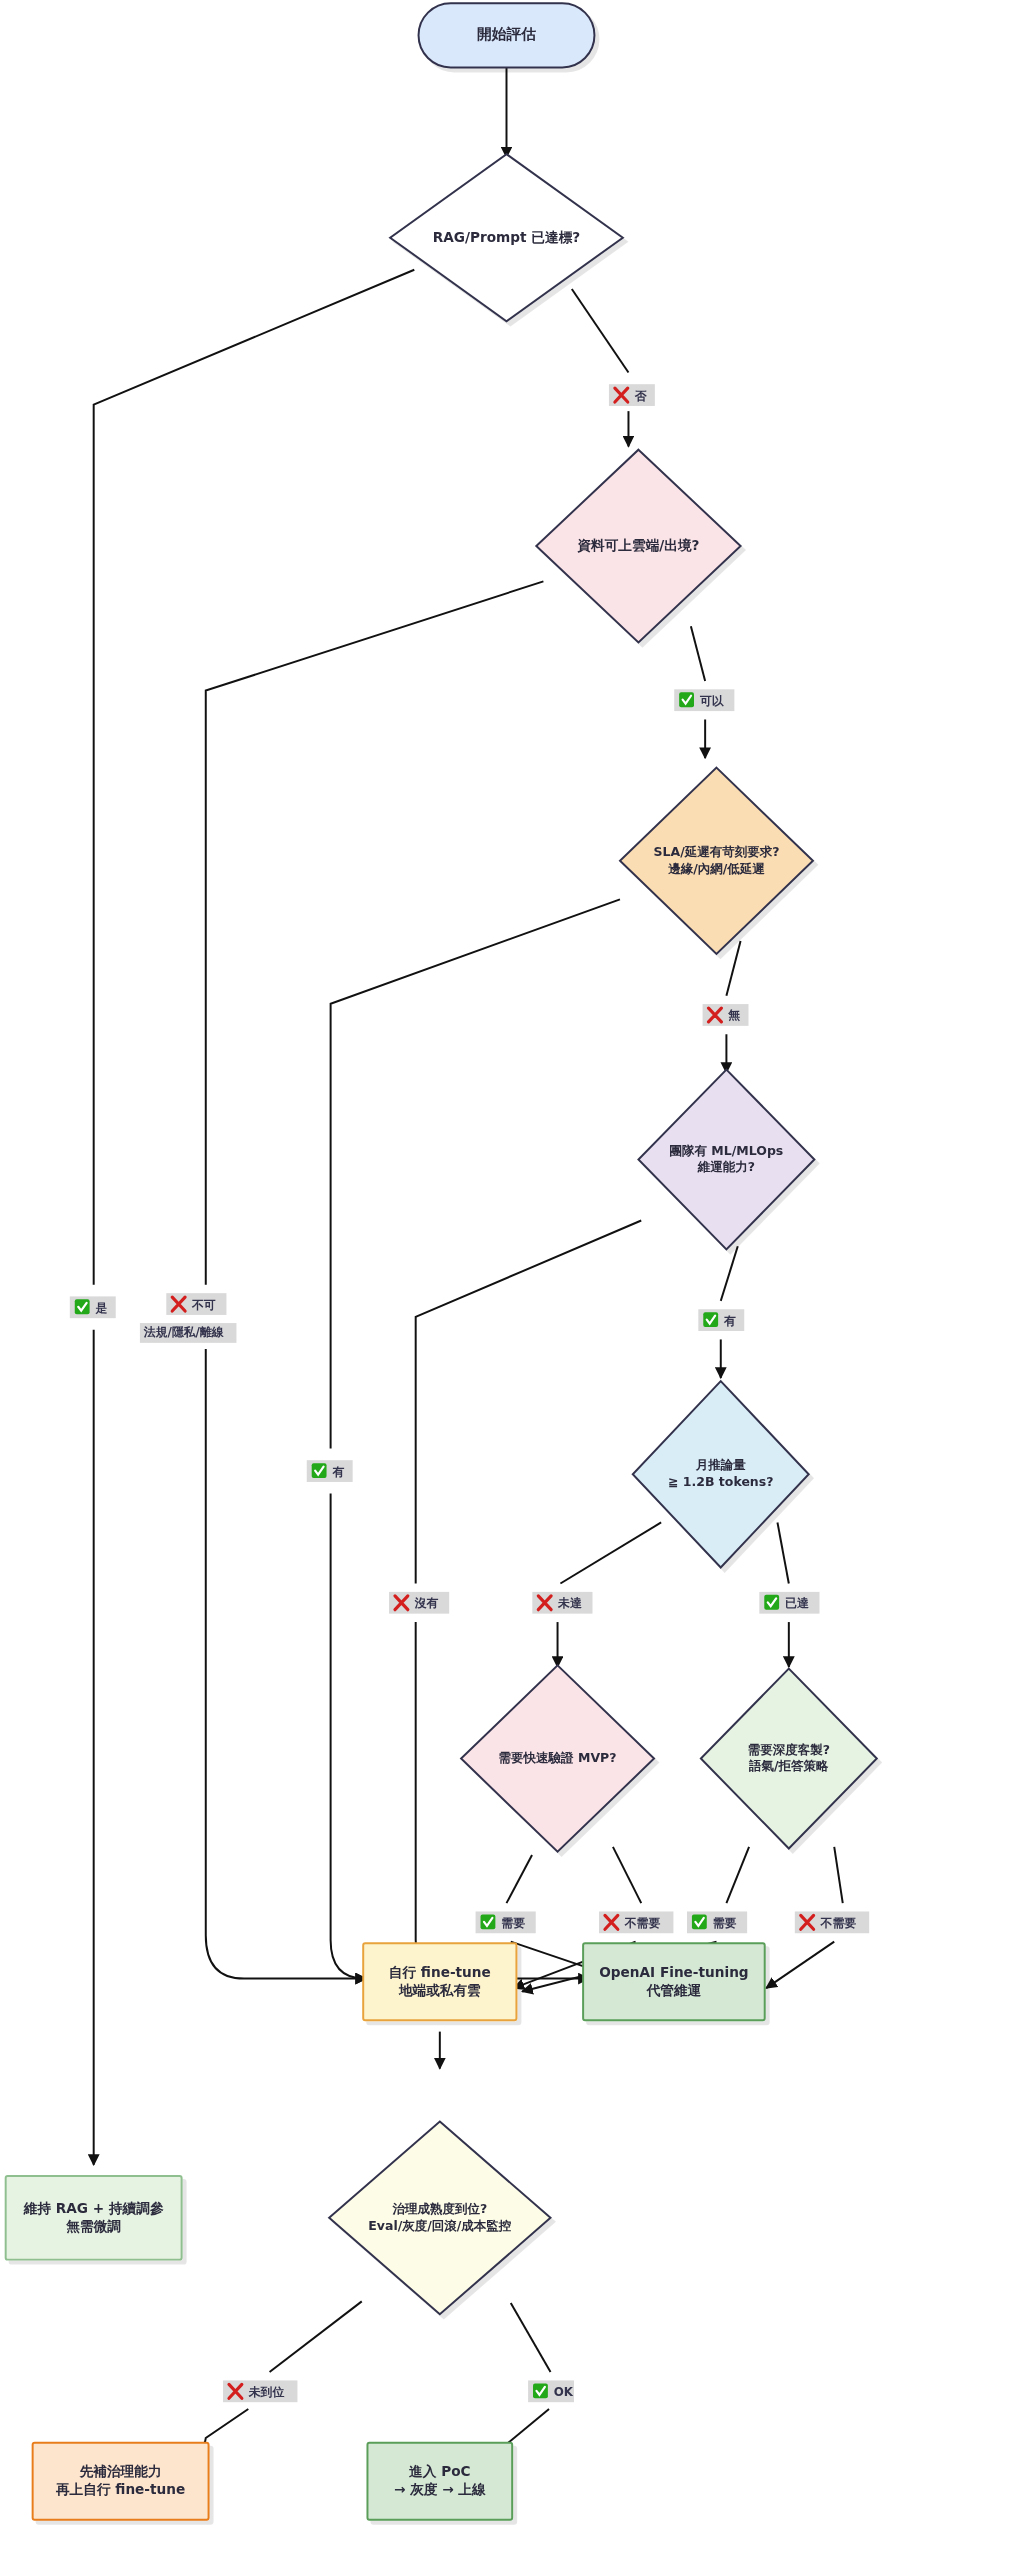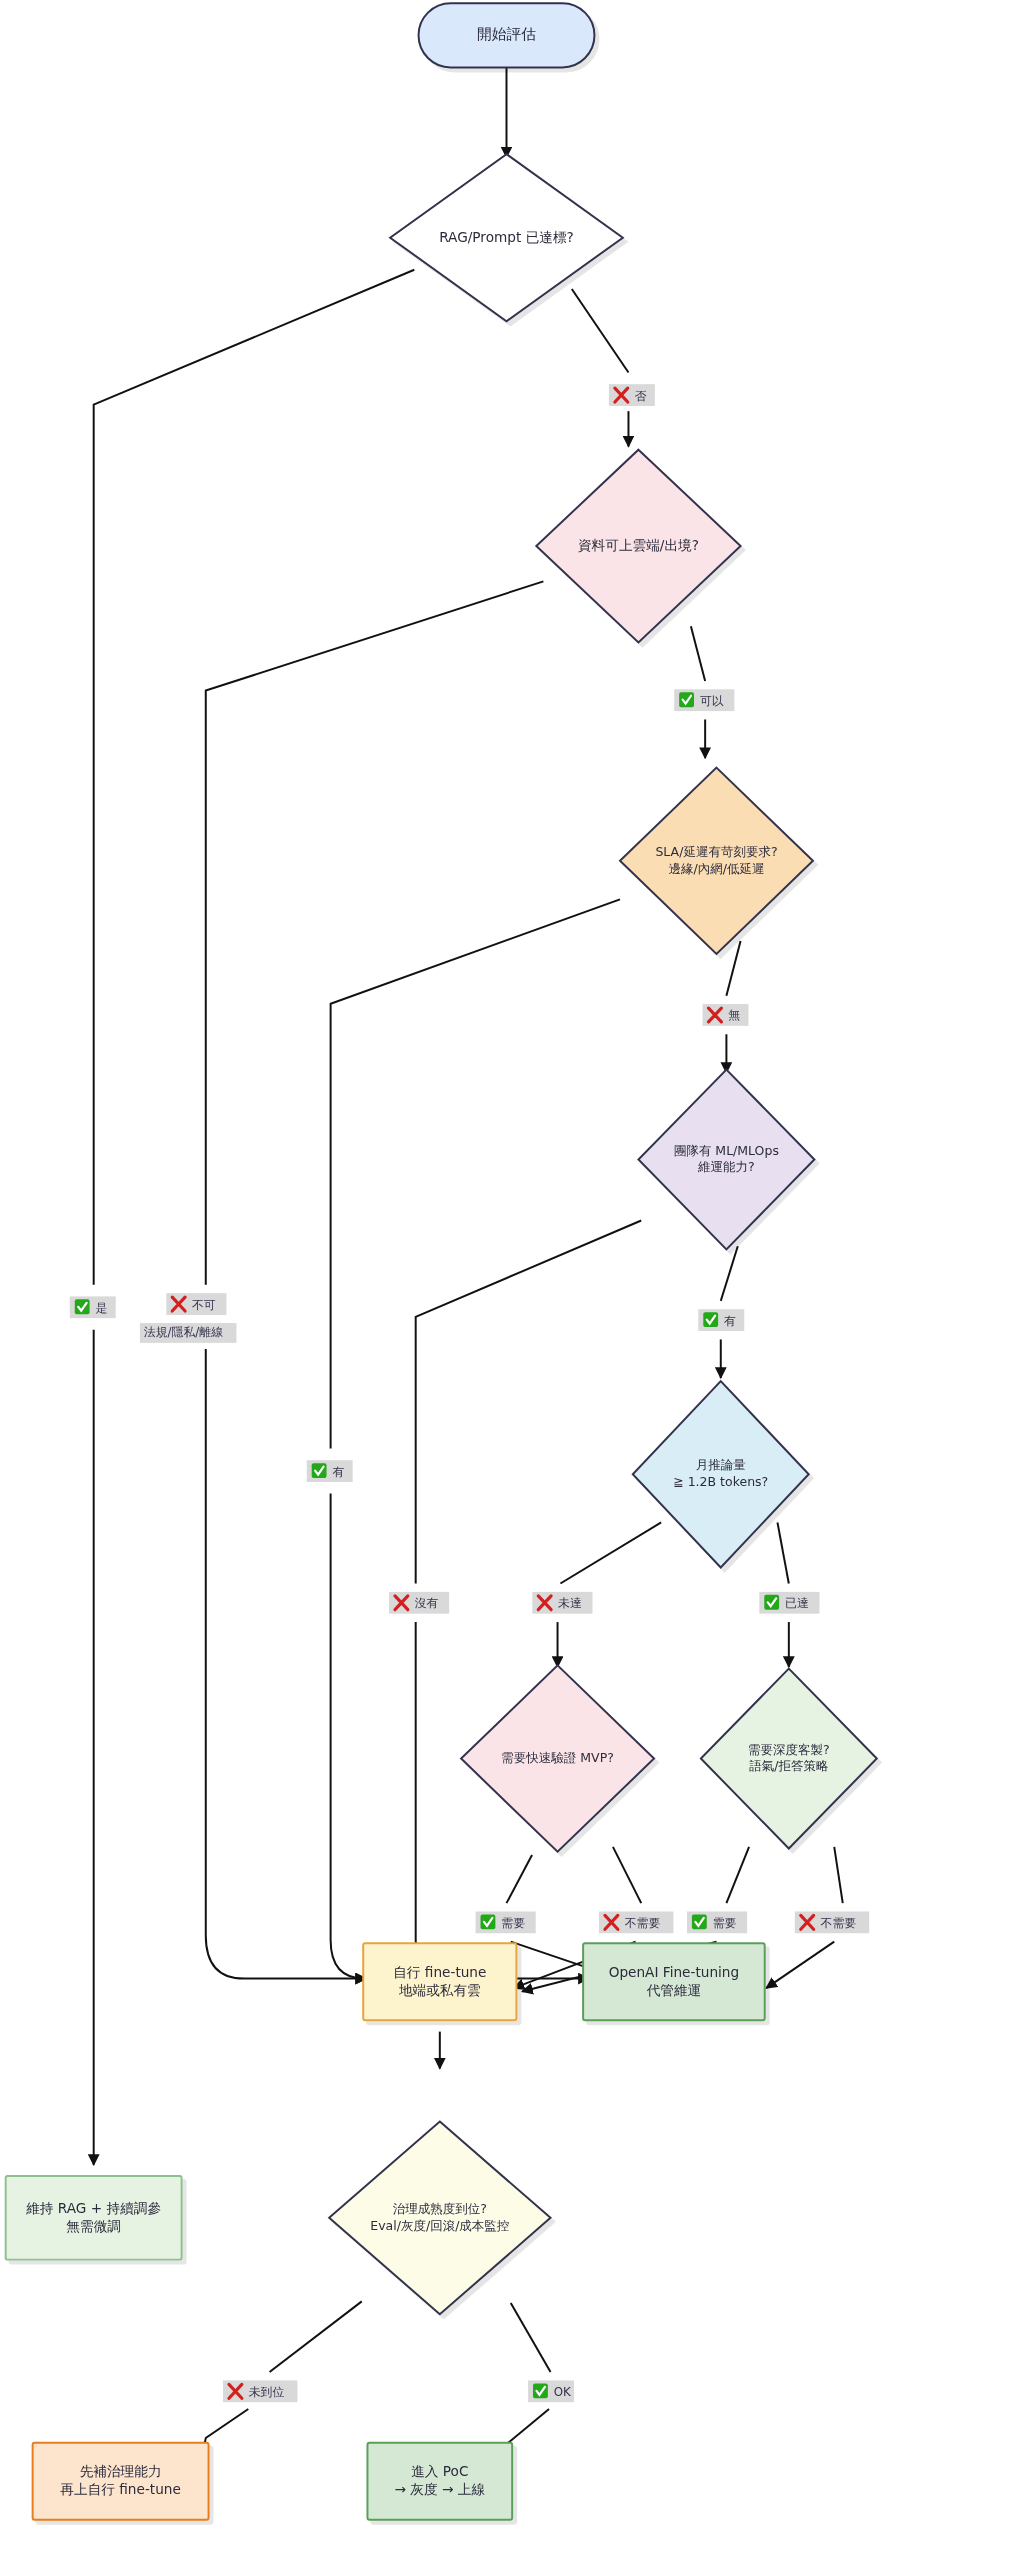--- a/index.html
+++ b/index.html
@@ -1,18 +1,18 @@
 <!DOCTYPE html>
 <html><head>
 <meta charset="utf-8">
 <style>
   html,body{margin:0;padding:0;background:#ffffff;}
   body{width:1013px;height:2576px;overflow:hidden;
        font-family:"DejaVu Sans","Liberation Sans",sans-serif;}
-  #stage{position:relative;width:1013px;height:2576px;background:#fff;}
+  #stage{position:relative;width:1013px;height:2576px;background:#fff;font-weight:bold;}
   svg{position:absolute;top:0;left:0;}
   .nodeText{font-family:"DejaVu Sans","Liberation Sans",sans-serif;
             fill:#2b2b3d;text-anchor:middle;dominant-baseline:middle;}
   .edgeLabelText{font-family:"DejaVu Sans","Liberation Sans",sans-serif;
             fill:#33334d;font-size:12px;text-anchor:start;dominant-baseline:middle;}
   .shape{stroke:#33334d;stroke-width:2;}
   .edge{fill:none;stroke:#111111;stroke-width:2;}
   .lblbg{fill:#d9d9d9;}
 </style>
 </head>

